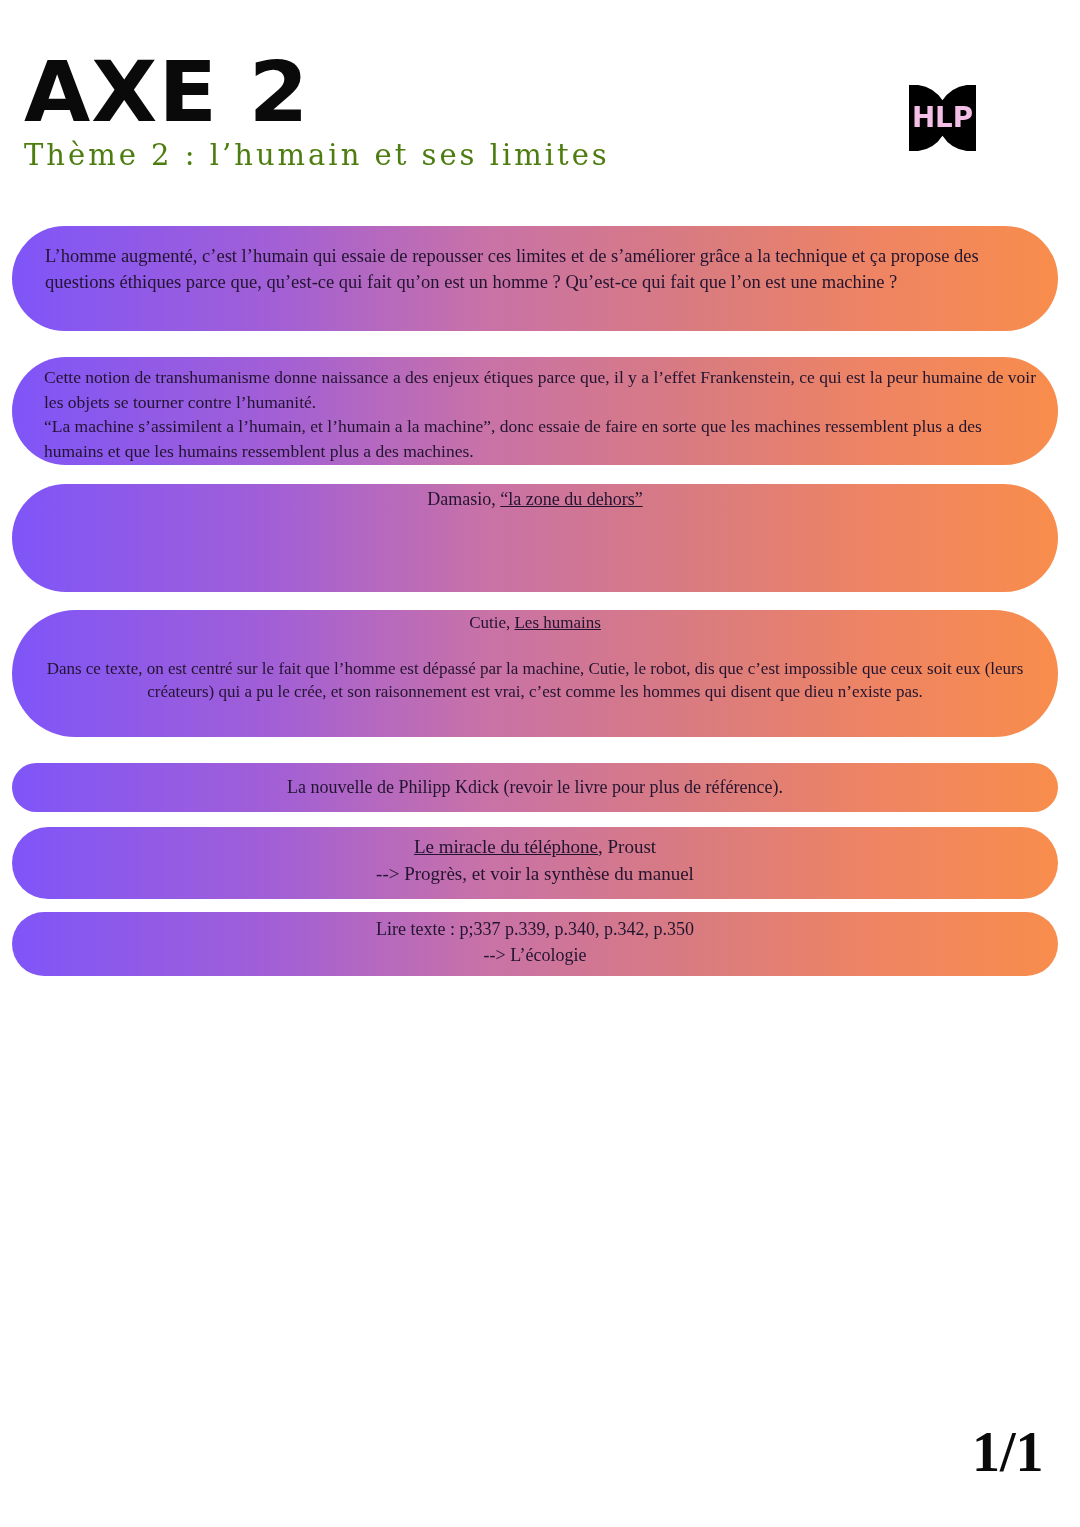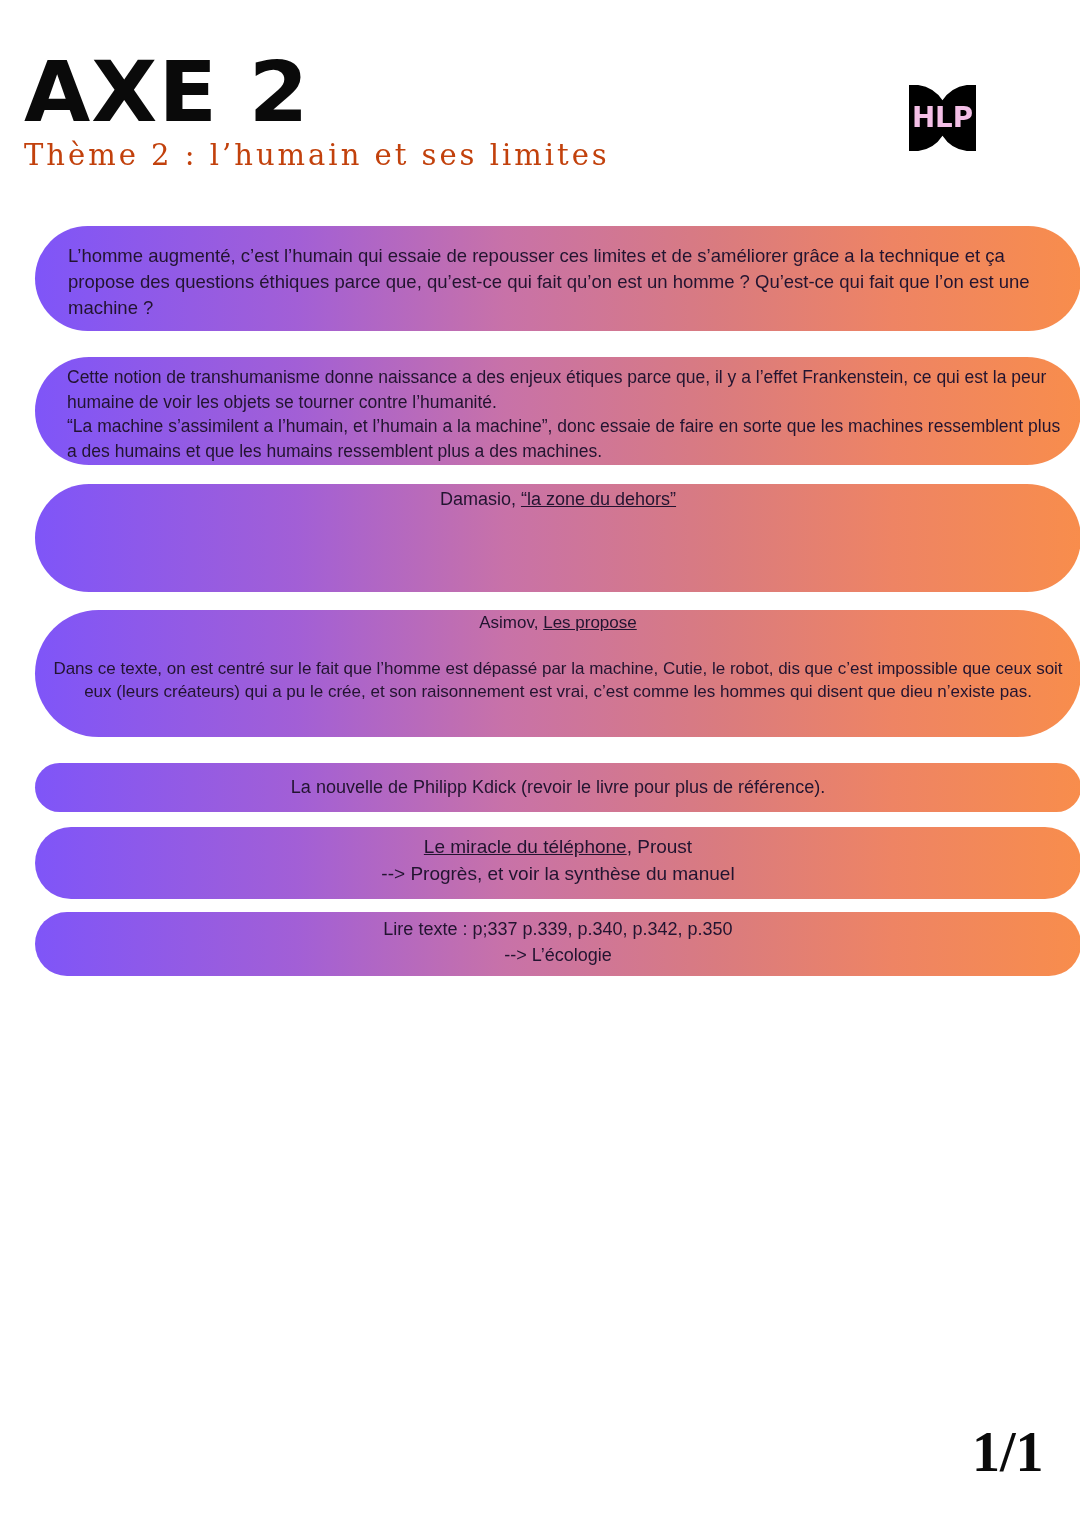--- a/index.html
+++ b/index.html
@@ -10,32 +10,32 @@
     }
     .title {
       position: absolute; left: 24px; top: 50px;
       font-family: "DejaVu Sans", sans-serif; font-weight: 900;
       font-size: 84px; line-height: 1; letter-spacing: 1px; color: #0a0a0a;
       transform: scaleX(1.02); transform-origin: left top;
     }
     .subtitle {
       position: absolute; left: 24px; top: 140px;
       font-family: "DejaVu Serif", serif; font-size: 29px; letter-spacing: 3px;
-      color: #c2410c; line-height: 1.1;
+      color: #4d7c0f; line-height: 1.1;
     }
     .logo {
       position: absolute; left: 909px; top: 75px; width: 67px; height: 86px;
     }
     .logo svg { width: 100%; height: 100%; display: block; }
     .card {
-      position: absolute; left: 35px; width: 1046px;
+      position: absolute; left: 12px; width: 1046px;
       background: linear-gradient(90deg, #7f55f8 0%, #a25fd6 25%, #c872a8 45%, #d97b80 65%, #ee8464 82%, #f88d4c 100%);
       border-radius: 999px; box-sizing: border-box;
       font-size: 17px; line-height: 24.5px; color: #221430;
-      font-family: Liberation Sans, sans-serif;
+      font-family: Liberation Serif, serif;
     }
     .card p { margin: 0; }
     .c1 { top: 226px; height: 105px; padding: 17px 28px 0 33px; font-size: 18.5px; line-height: 26px; }
     .c2 { top: 357px; height: 108px; padding: 8px 16px 0 32px; font-size: 17.5px; line-height: 24.5px; }
     .c3 { top: 484px; height: 108px; padding: 3px 10px 16px 10px; text-align: center; font-size: 18px; line-height: 25.5px; }
     .c4 { top: 610px; height: 127px; padding: 1px 4px 0 4px; text-align: center; font-size: 17px; line-height: 23px; }
     .c5 { top: 763px; height: 49px; text-align: center; font-size: 18px; line-height: 49px; }
     .c6 { top: 827px; height: 72px; padding: 6px 0 0 0; text-align: center; font-size: 19px; line-height: 27px; }
     .c7 { top: 912px; height: 64px; padding: 4px 0 0 0; text-align: center; font-size: 18px; line-height: 26px; }
     .gap { height: 25px; }
@@ -67,21 +67,21 @@
   <p>Cette notion de transhumanisme donne naissance a des enjeux étiques parce que, il y a l’effet Frankenstein, ce qui est la peur humaine de voir les objets se tourner contre l’humanité.</p>
   <p>“La machine s’assimilent a l’humain, et l’humain a la machine”, donc essaie de faire en sorte que les machines ressemblent plus a des humains et que les humains ressemblent plus a des machines.</p>
 </div>
 
 <div class="card c3">
   <p><span>Damasio, </span><u>“la zone du dehors”</u></p>
   <div class="gap"></div>
 </div>
 
 <div class="card c4">
-  <p><span>Asimov, </span><u>Les propose</u></p>
+  <p><span>Cutie, </span><u>Les humains</u></p>
   <div class="gap2"></div>
   <p>Dans ce texte, on est centré sur le fait que l’homme est dépassé par la machine, Cutie, le robot, dis que c’est impossible que ceux soit eux (leurs créateurs) qui a pu le crée, et son raisonnement est vrai, c’est comme les hommes qui disent que dieu n’existe pas.</p>
 </div>
 
 <div class="card c5">
   <p>La nouvelle de Philipp Kdick (revoir le livre pour plus de référence).</p>
 </div>
 
 <div class="card c6">
   <p><u>Le miracle du téléphone</u><span>, Proust</span></p>

